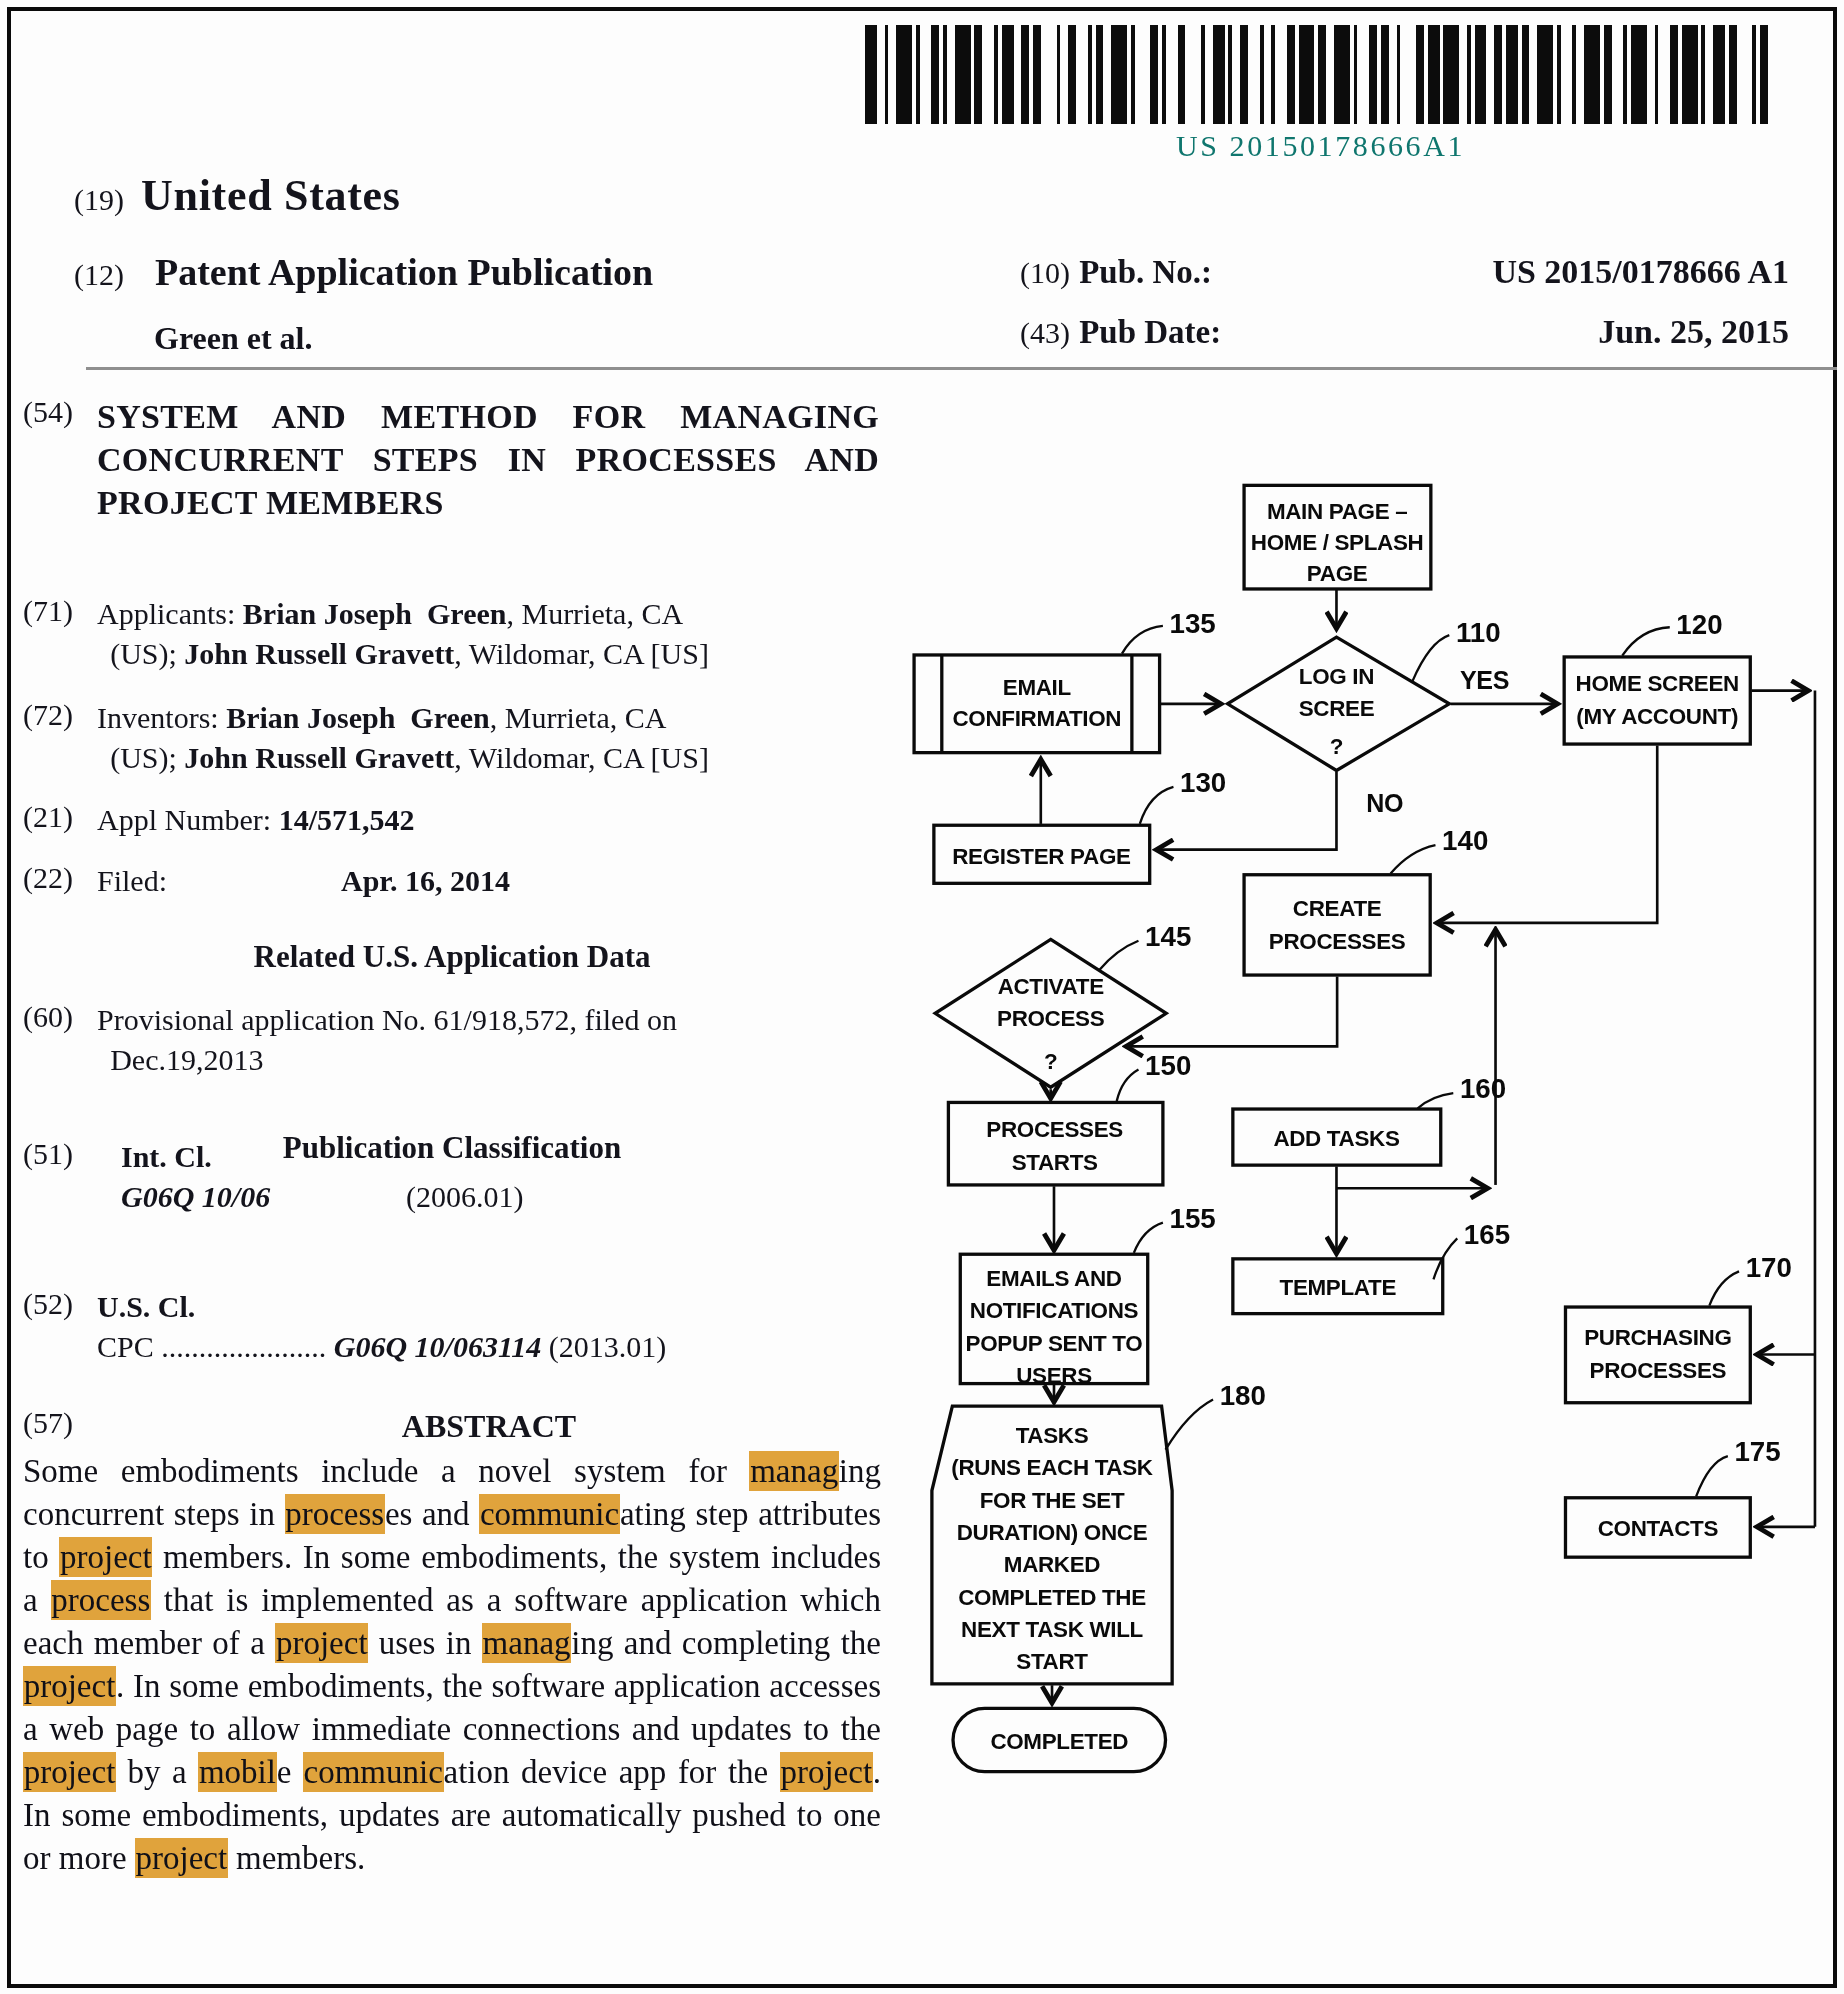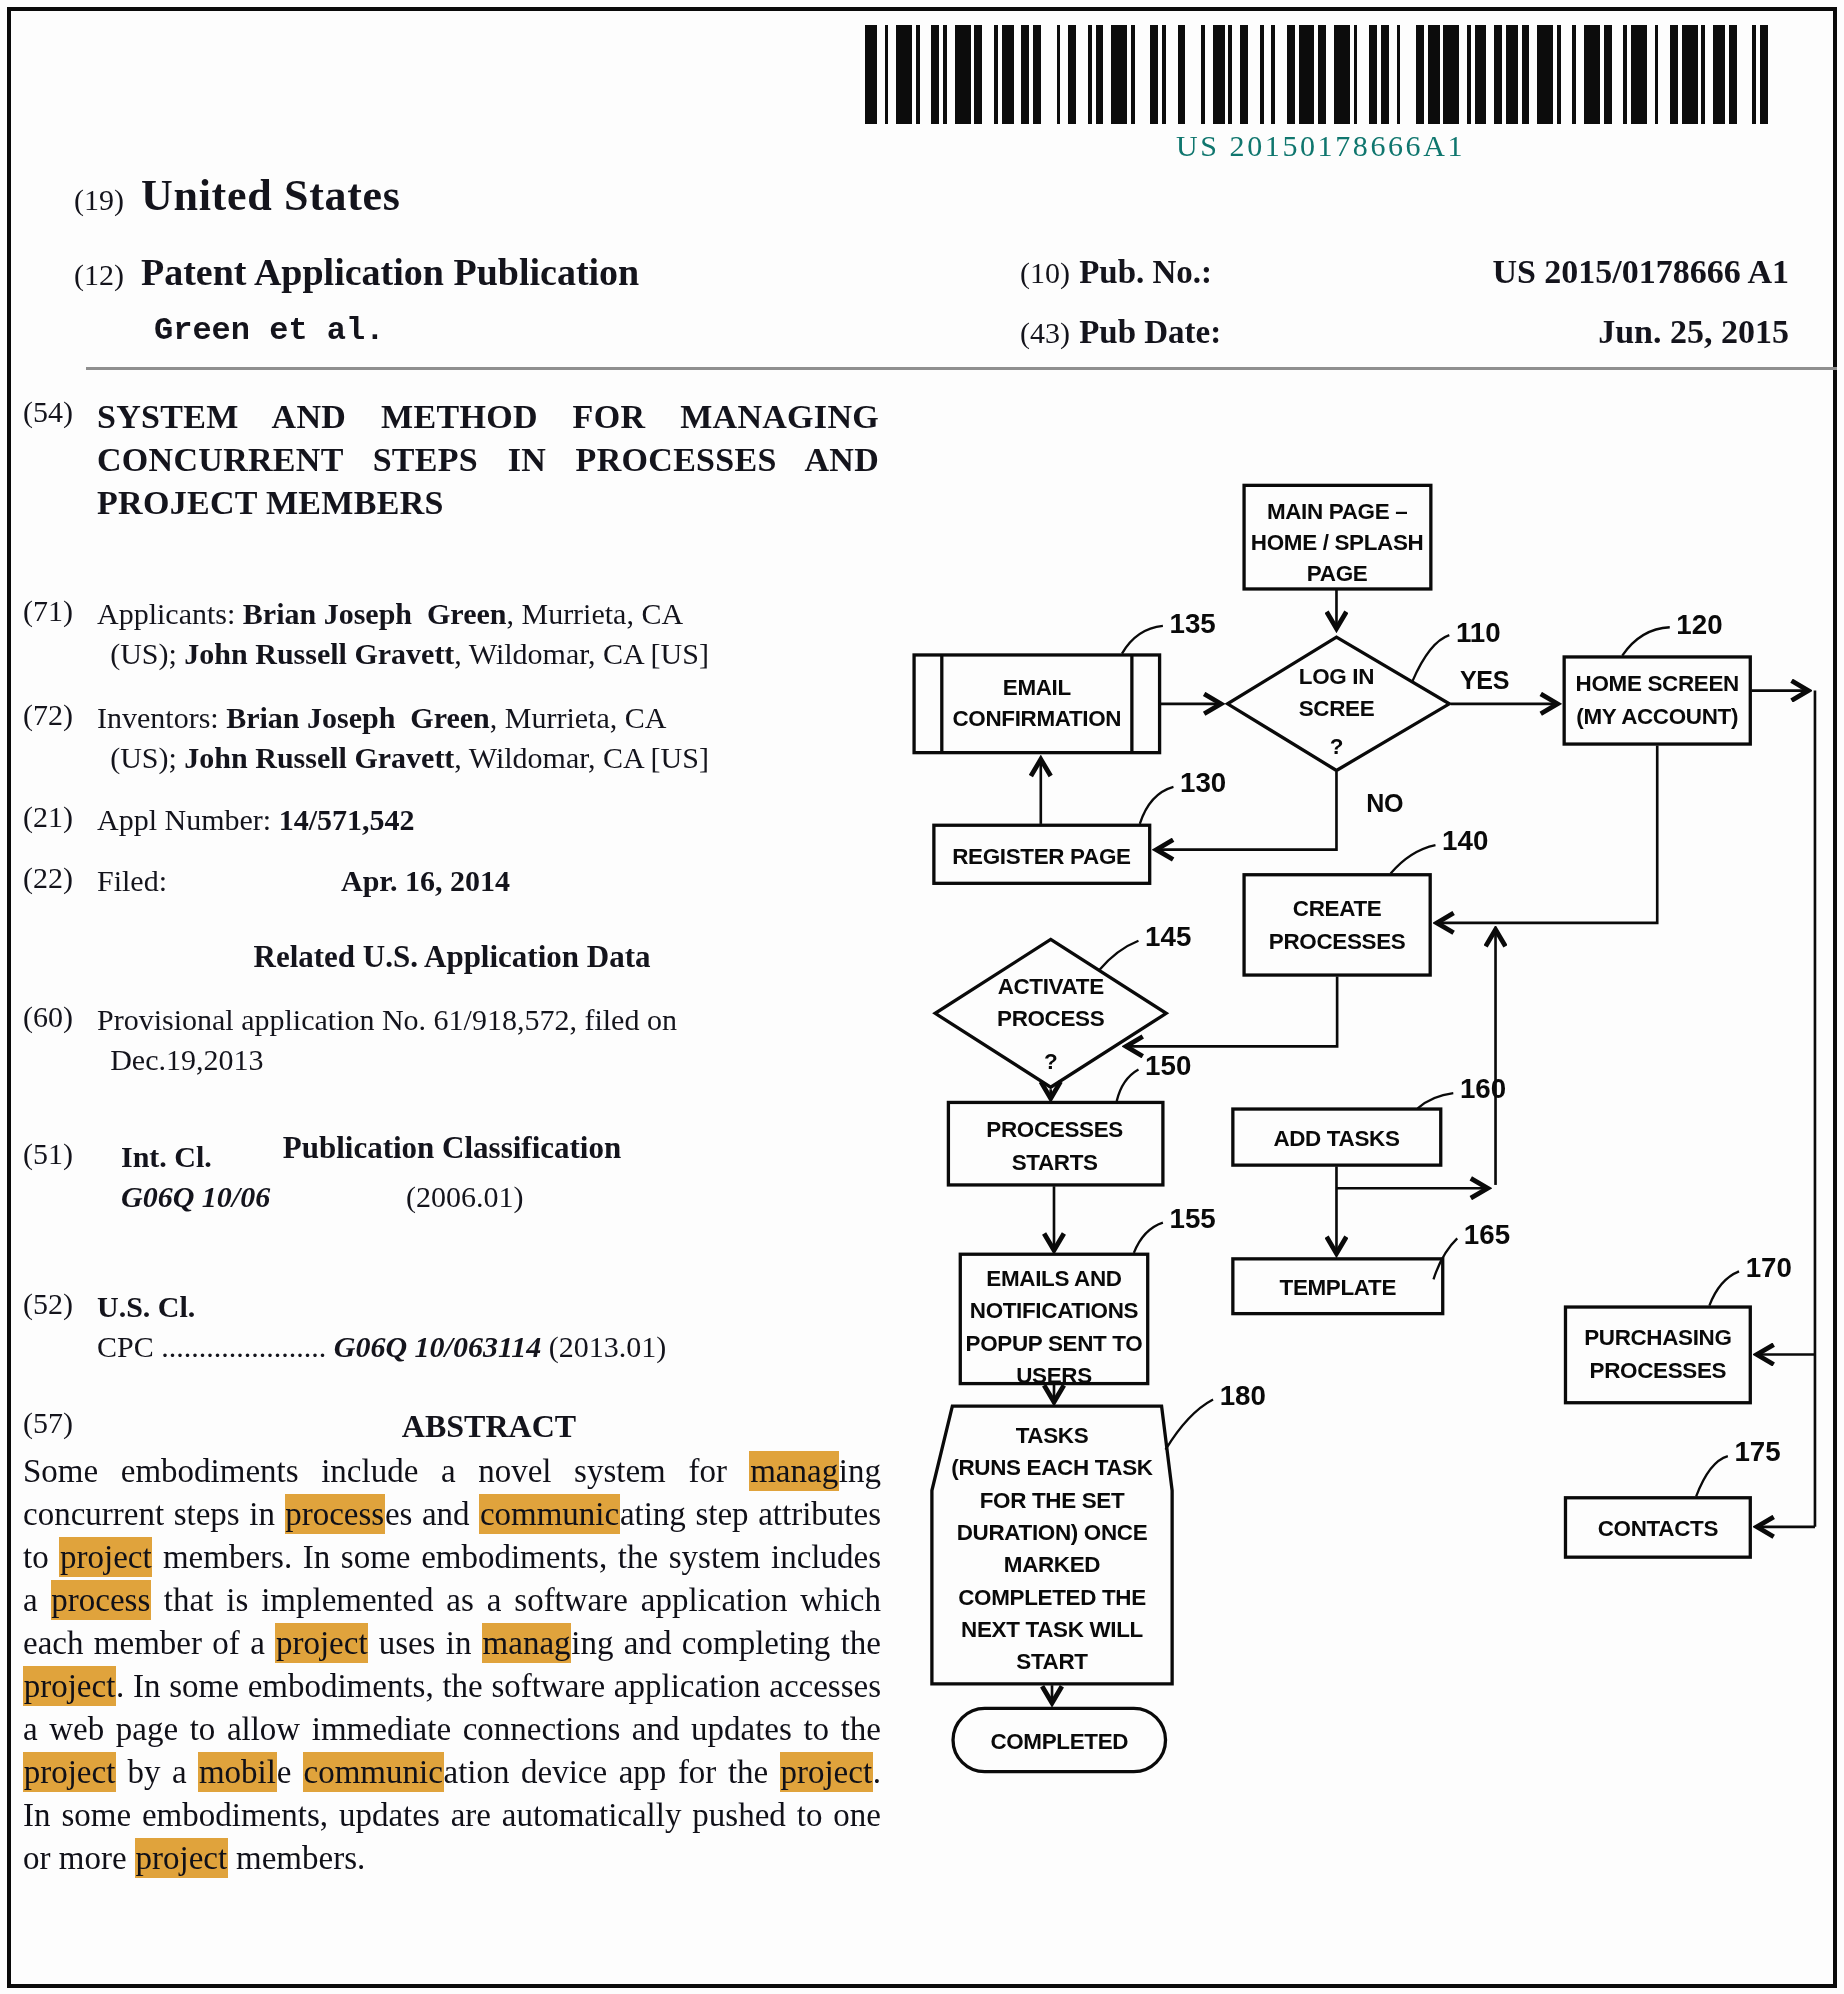--- a/index.html
+++ b/index.html
@@ -10,23 +10,23 @@
   .barcode{position:absolute;left:865px;top:25px;width:911px;height:99px;display:flex;align-items:stretch;}
   .barcode .bar{background:#0c0c0c;}
   .barcode .gap{background:transparent;}
   .barcode-label{position:absolute;left:865px;top:129px;width:911px;text-align:center;
         font-size:30px;letter-spacing:2.6px;color:#0f766e;font-family:"Liberation Serif",serif;}
   
   .hrow{position:absolute;display:flex;align-items:baseline;}
   .num{font-size:30px;font-weight:400;}
   .h19{left:74px;top:170px;gap:17px;}
   .h19 .big{font-size:44px;font-weight:700;letter-spacing:0.7px;}
-  .h12{left:74px;top:250px;gap:17px;text-align:center;}
+  .h12{left:74px;top:250px;gap:31px;text-align:center;}
   .h12 .big{font-size:38px;font-weight:700;}
-  .authors{position:absolute;left:154px;top:312px;font-size:32px;font-weight:700;font-family:Liberation Mono, monospace;}
+  .authors{position:absolute;left:154px;top:320px;font-size:32px;font-weight:700;}
   .hr-right{position:absolute;left:1020px;width:769px;display:flex;justify-content:space-between;align-items:baseline;}
   .hr-right .lbl{font-size:33px;font-weight:700;}
   .hr-right .lbl .num{font-weight:400;font-size:30px;margin-right:9.2px;}
   .hr-right .val{font-size:34px;font-weight:700;}
   .r10{top:253px;}
   .r43{top:313px;}
   .rule{position:absolute;left:86px;top:367px;width:1751px;height:3.3px;background:#8f8f8f;}
   
   .field{position:absolute;left:23px;width:858px;display:flex;}
   .field .fnum{flex:0 0 74px;font-size:30px;}

